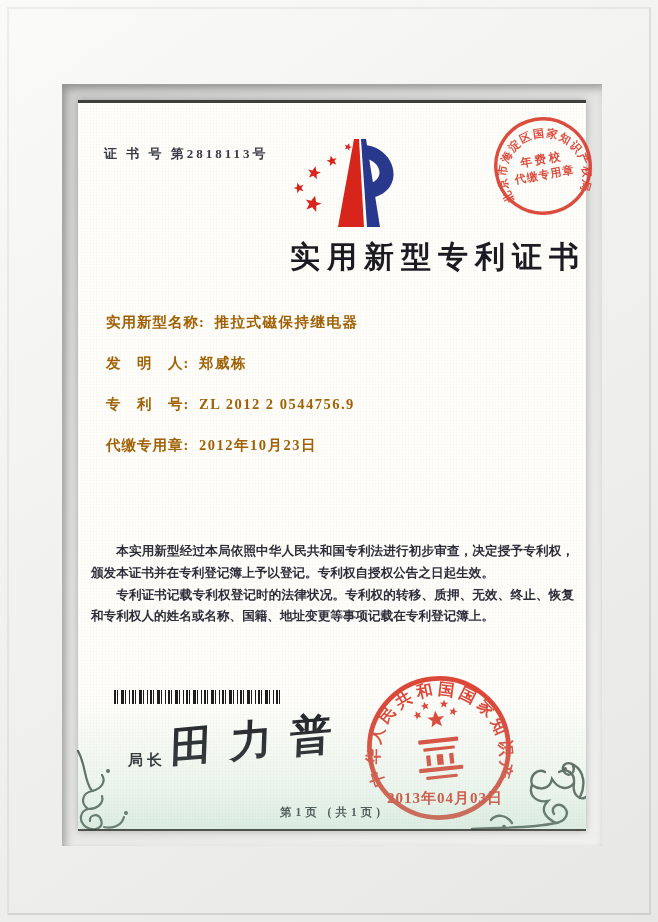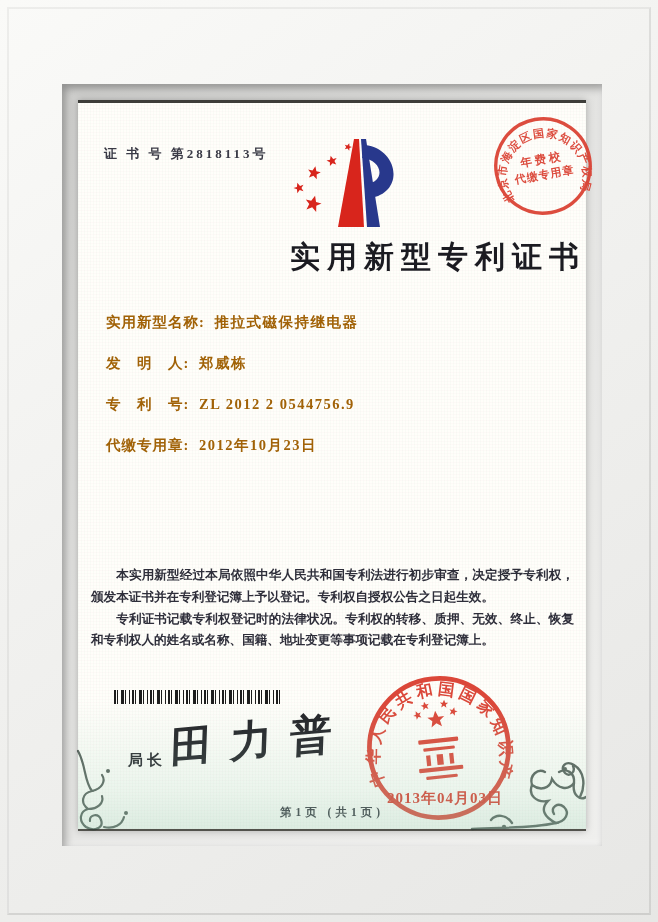--- a/index.html
+++ b/index.html
@@ -37,21 +37,21 @@
               transform:rotate(-10deg); opacity:.9; }
 
   .title { position:absolute; left:0; top:134px; width:100%; text-align:right;
            font-size:30px; font-weight:bold; letter-spacing:7px; color:#1b1b21; }
 
   .fields { position:absolute; left:28px; top:210px; right:18px; }
   .field-row { margin-bottom:22px; font-size:14.5px; color:#a16207; height:19px; }
   .field-label { font-weight:bold; letter-spacing:1px; }
   .field-value { font-weight:bold; letter-spacing:1.5px; margin-left:6px; }
 
-  .paras { position:absolute; left:13px; top:462px; width:483px; font-size:12.6px;
+  .paras { position:absolute; left:13px; top:438px; width:483px; font-size:12.6px;
            line-height:21.8px; color:#2e2e3a; text-align:justify; font-weight:bold; }
   .paras p { text-indent:2em; margin:0; }
 
   .barcode { position:absolute; left:36px; top:587px; width:168px; height:14px;
       background:repeating-linear-gradient(90deg,
         #1c1c1c 0 2px, transparent 2px 3px,
         #1c1c1c 3px 4px, transparent 4px 7px,
         #1c1c1c 7px 10px, transparent 10px 11px,
         #1c1c1c 11px 12px, transparent 12px 15px,
         #1c1c1c 15px 16px, transparent 16px 18px); }

